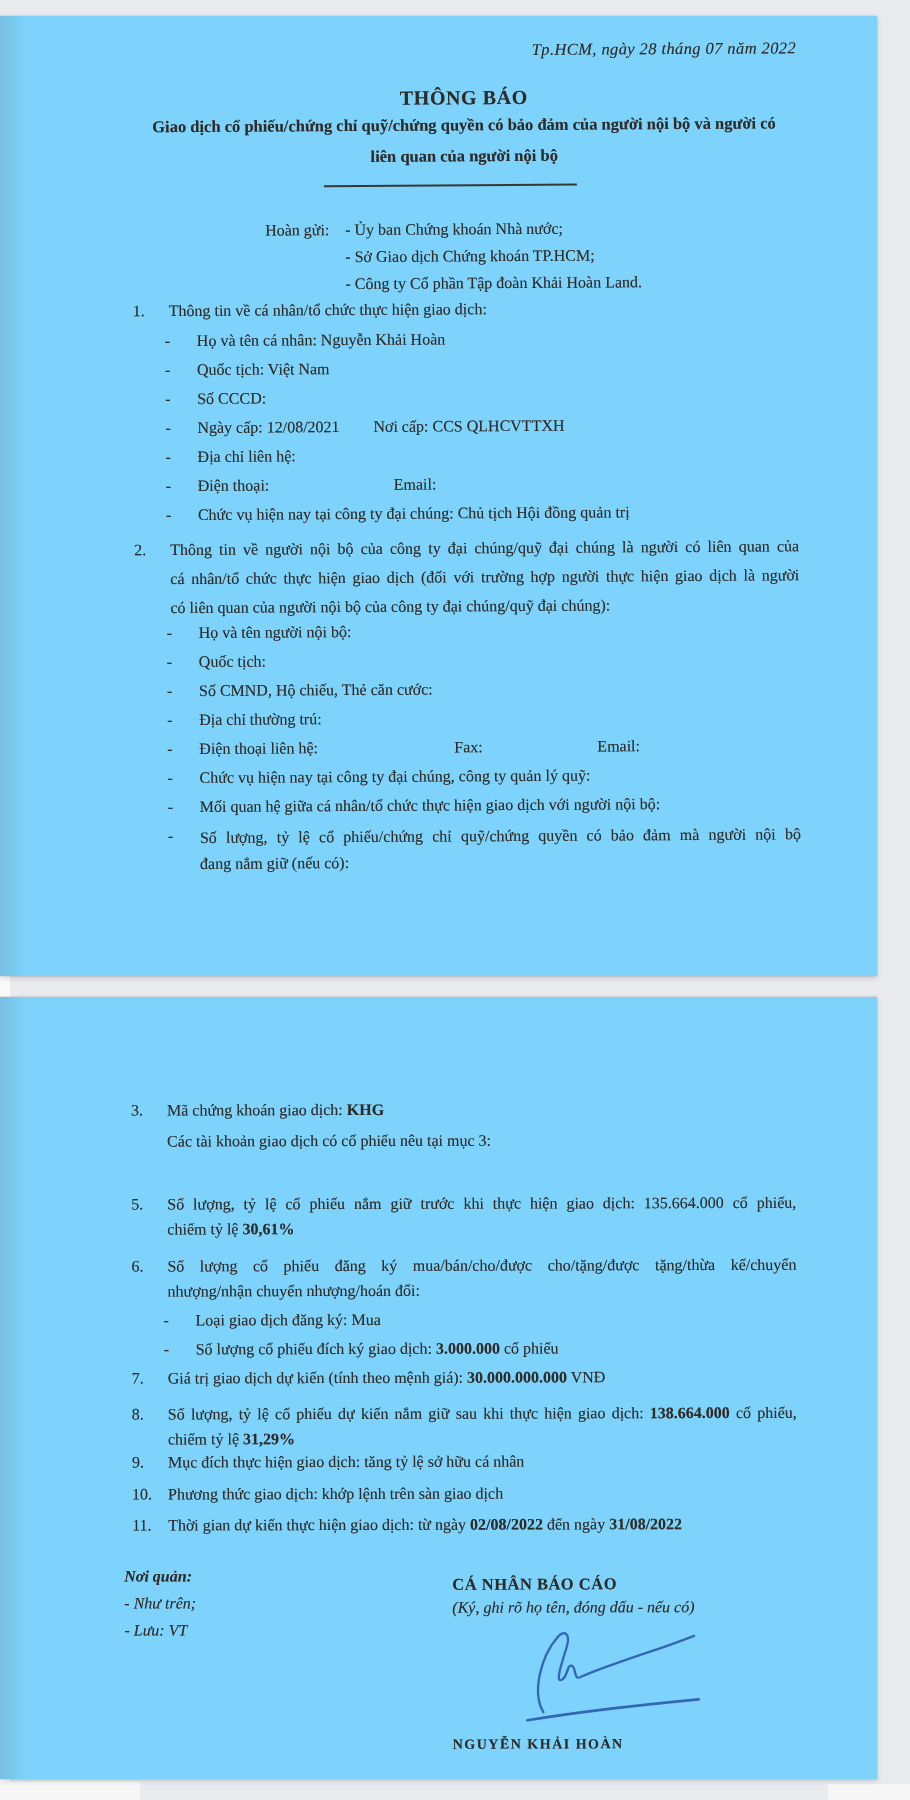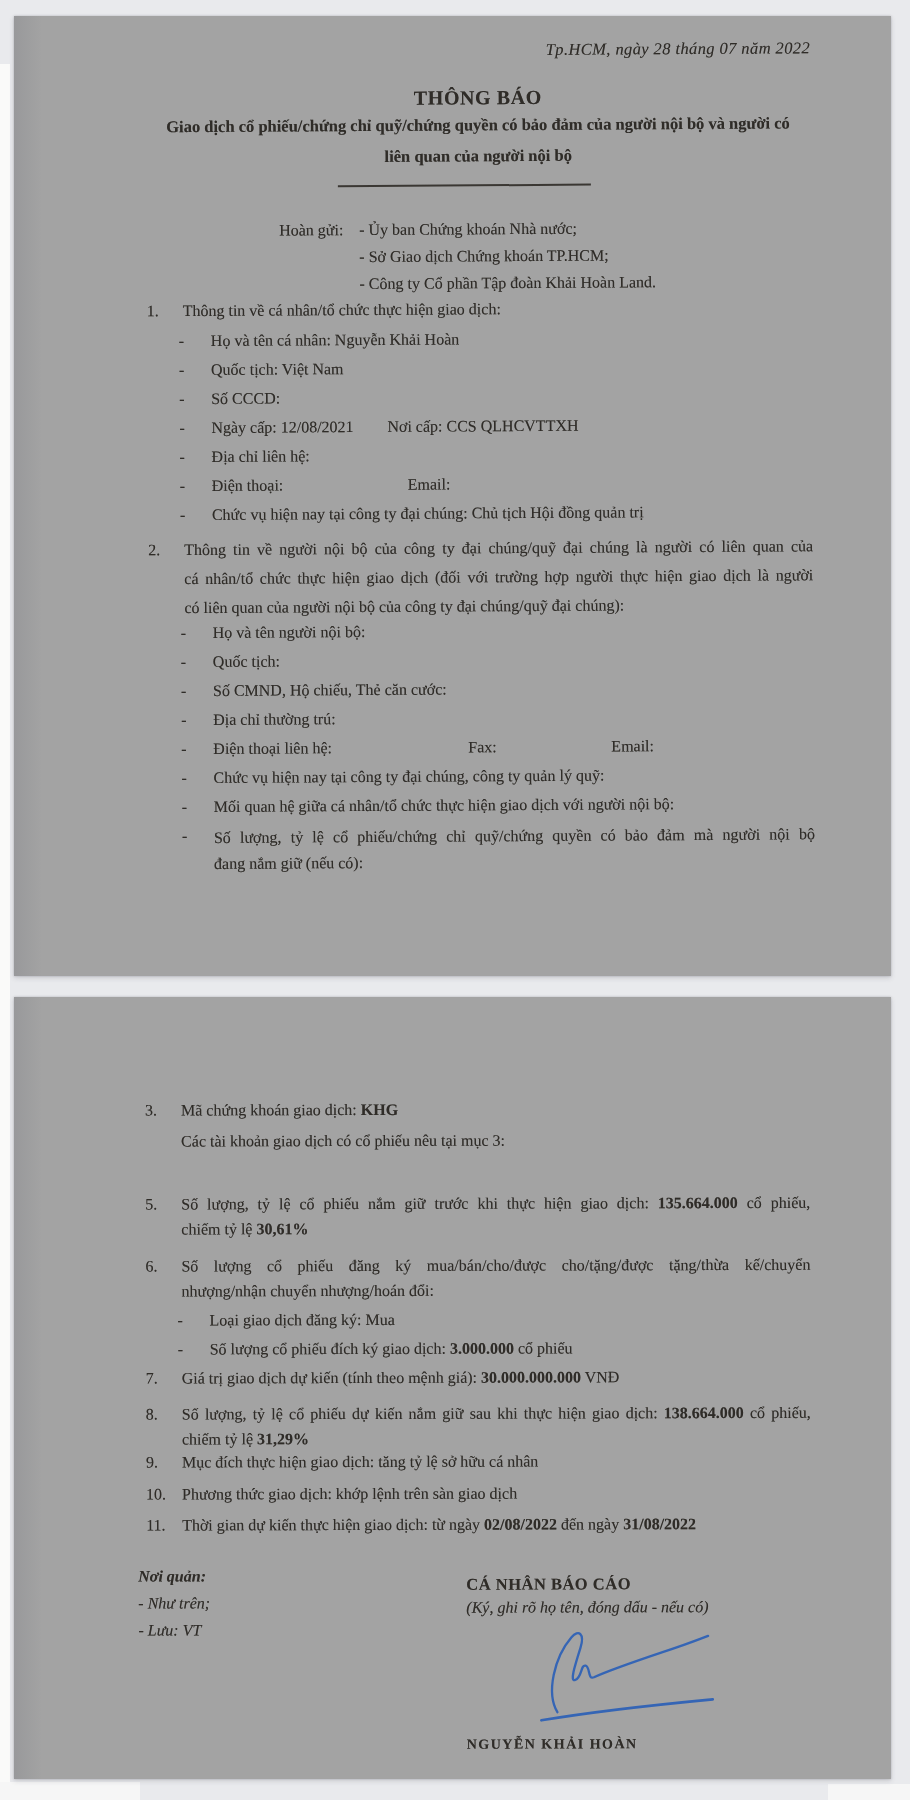--- a/index.html
+++ b/index.html
@@ -9,21 +9,21 @@
     font-family:"Liberation Serif","DejaVu Serif",serif;
     color:#2f2c28;
     -webkit-font-smoothing:antialiased;
   }
   .edge-sliver{position:absolute;left:0;top:64px;width:10px;height:1736px;background:#fafaf9;}
   .desk-patch{position:absolute;background:#f6f6f6;}
   .patch-bl{left:0;top:1782px;width:140px;height:18px;}
   .patch-br{left:828px;top:1784px;width:82px;height:16px;}
 
   .page{
-    position:absolute;left:14px;width:877px;background:#a3a3a3;
+    position:absolute;left:0;width:877px;background:#7dd3fc;
     box-shadow:0 0 2px rgba(60,60,70,.25), 0 2px 5px rgba(60,60,70,.18);
   }
   .page::before{
     content:"";position:absolute;left:0;top:0;bottom:0;width:28px;
     background:linear-gradient(to right, rgba(110,112,122,.20), rgba(110,112,122,0));
     pointer-events:none;
   }
   #page1{top:16px;height:960px;}
   #page2{top:997px;height:782px;}
 
@@ -185,21 +185,21 @@
   <div class="inner t-shadow">
     <div class="num-row" style="margin-top:102px;">
       <div class="num">3.</div>
       <div class="txt"><span>Mã chứng khoán giao dịch: </span><span style="font-weight: bold;">KHG</span></div>
     </div>
     <div class="gap-note">Các tài khoản giao dịch có cổ phiếu nêu tại mục 3:</div>
 
     <div class="num-row" style="margin-top:37px;">
       <div class="num l29">5.</div>
       <div class="txt">
-        <div class="l29 jl"><span>Số lượng, tỷ lệ cổ phiếu nắm giữ trước khi thực hiện giao dịch: </span><span style="font-weight: bold;">135.664.000</span><span> cổ phiếu,</span></div>
+        <div class="l29 jl"><span>Số lượng, tỷ lệ cổ phiếu nắm giữ trước khi thực hiện giao dịch: </span><span style="font-weight: normal;">135.664.000</span><span> cổ phiếu,</span></div>
         <div><span>chiếm tỷ lệ </span><span style="font-weight: bold;">30,61%</span></div>
       </div>
     </div>
 
     <div class="num-row" style="margin-top:11px;">
       <div class="num l29">6.</div>
       <div class="txt">
         <div class="l29 jl">Số lượng cổ phiếu đăng ký mua/bán/cho/được cho/tặng/được tặng/thừa kế/chuyển</div>
         <div>nhượng/nhận chuyển nhượng/hoán đổi:</div>
       </div>

